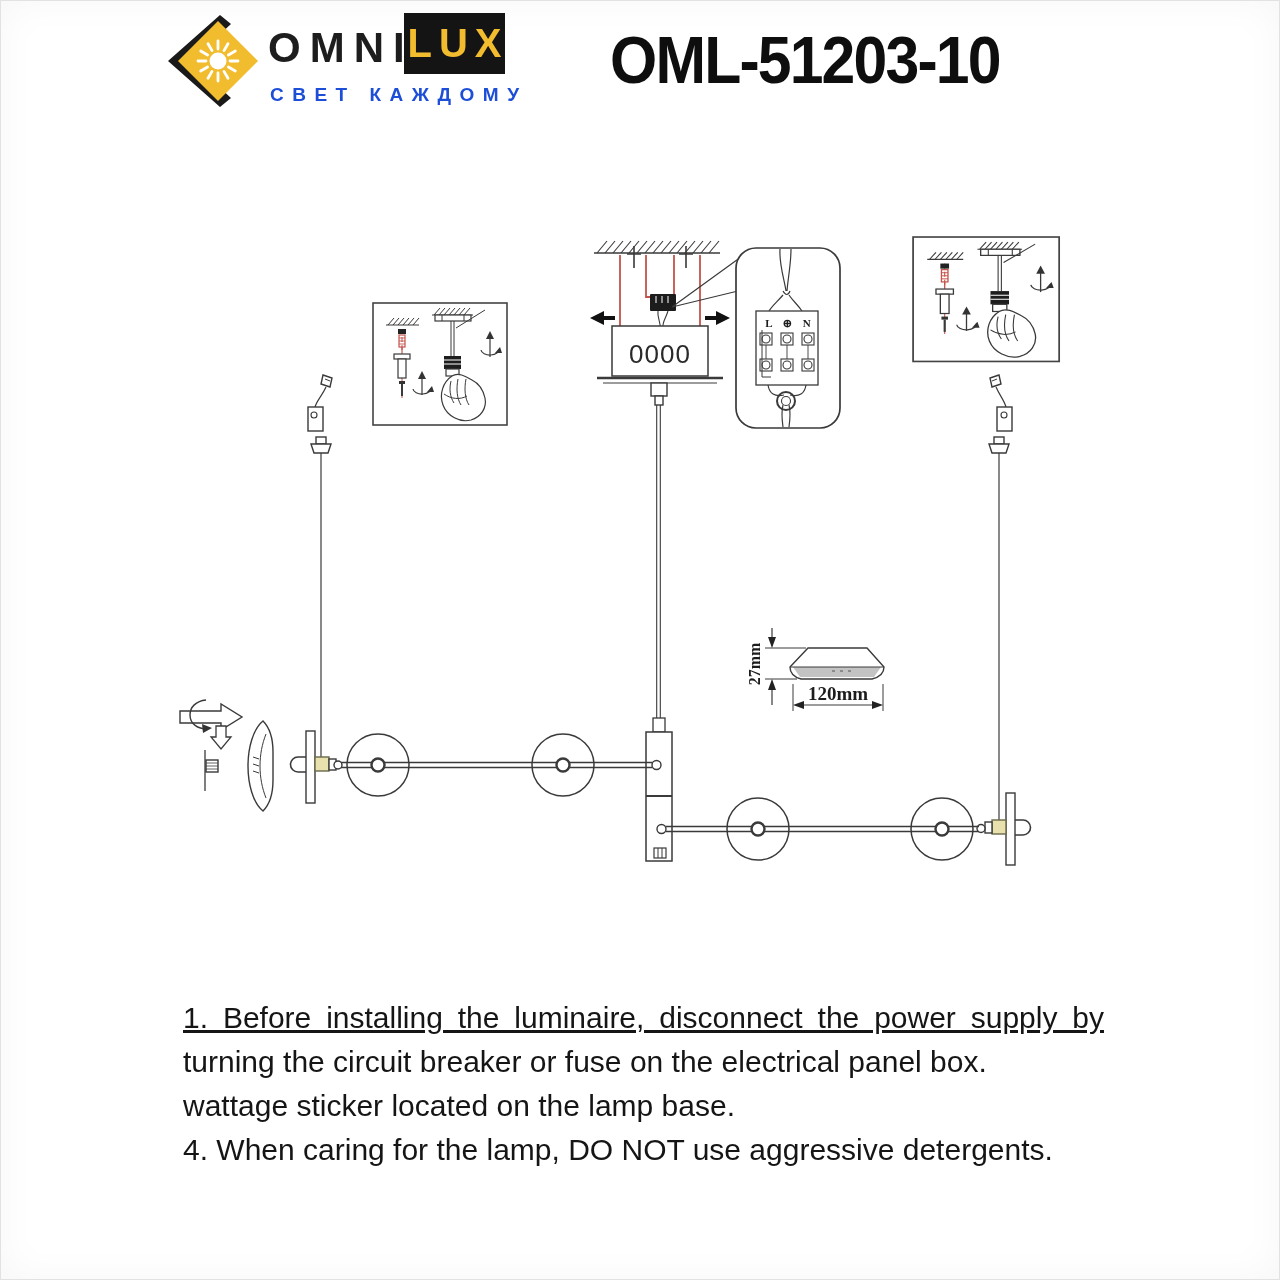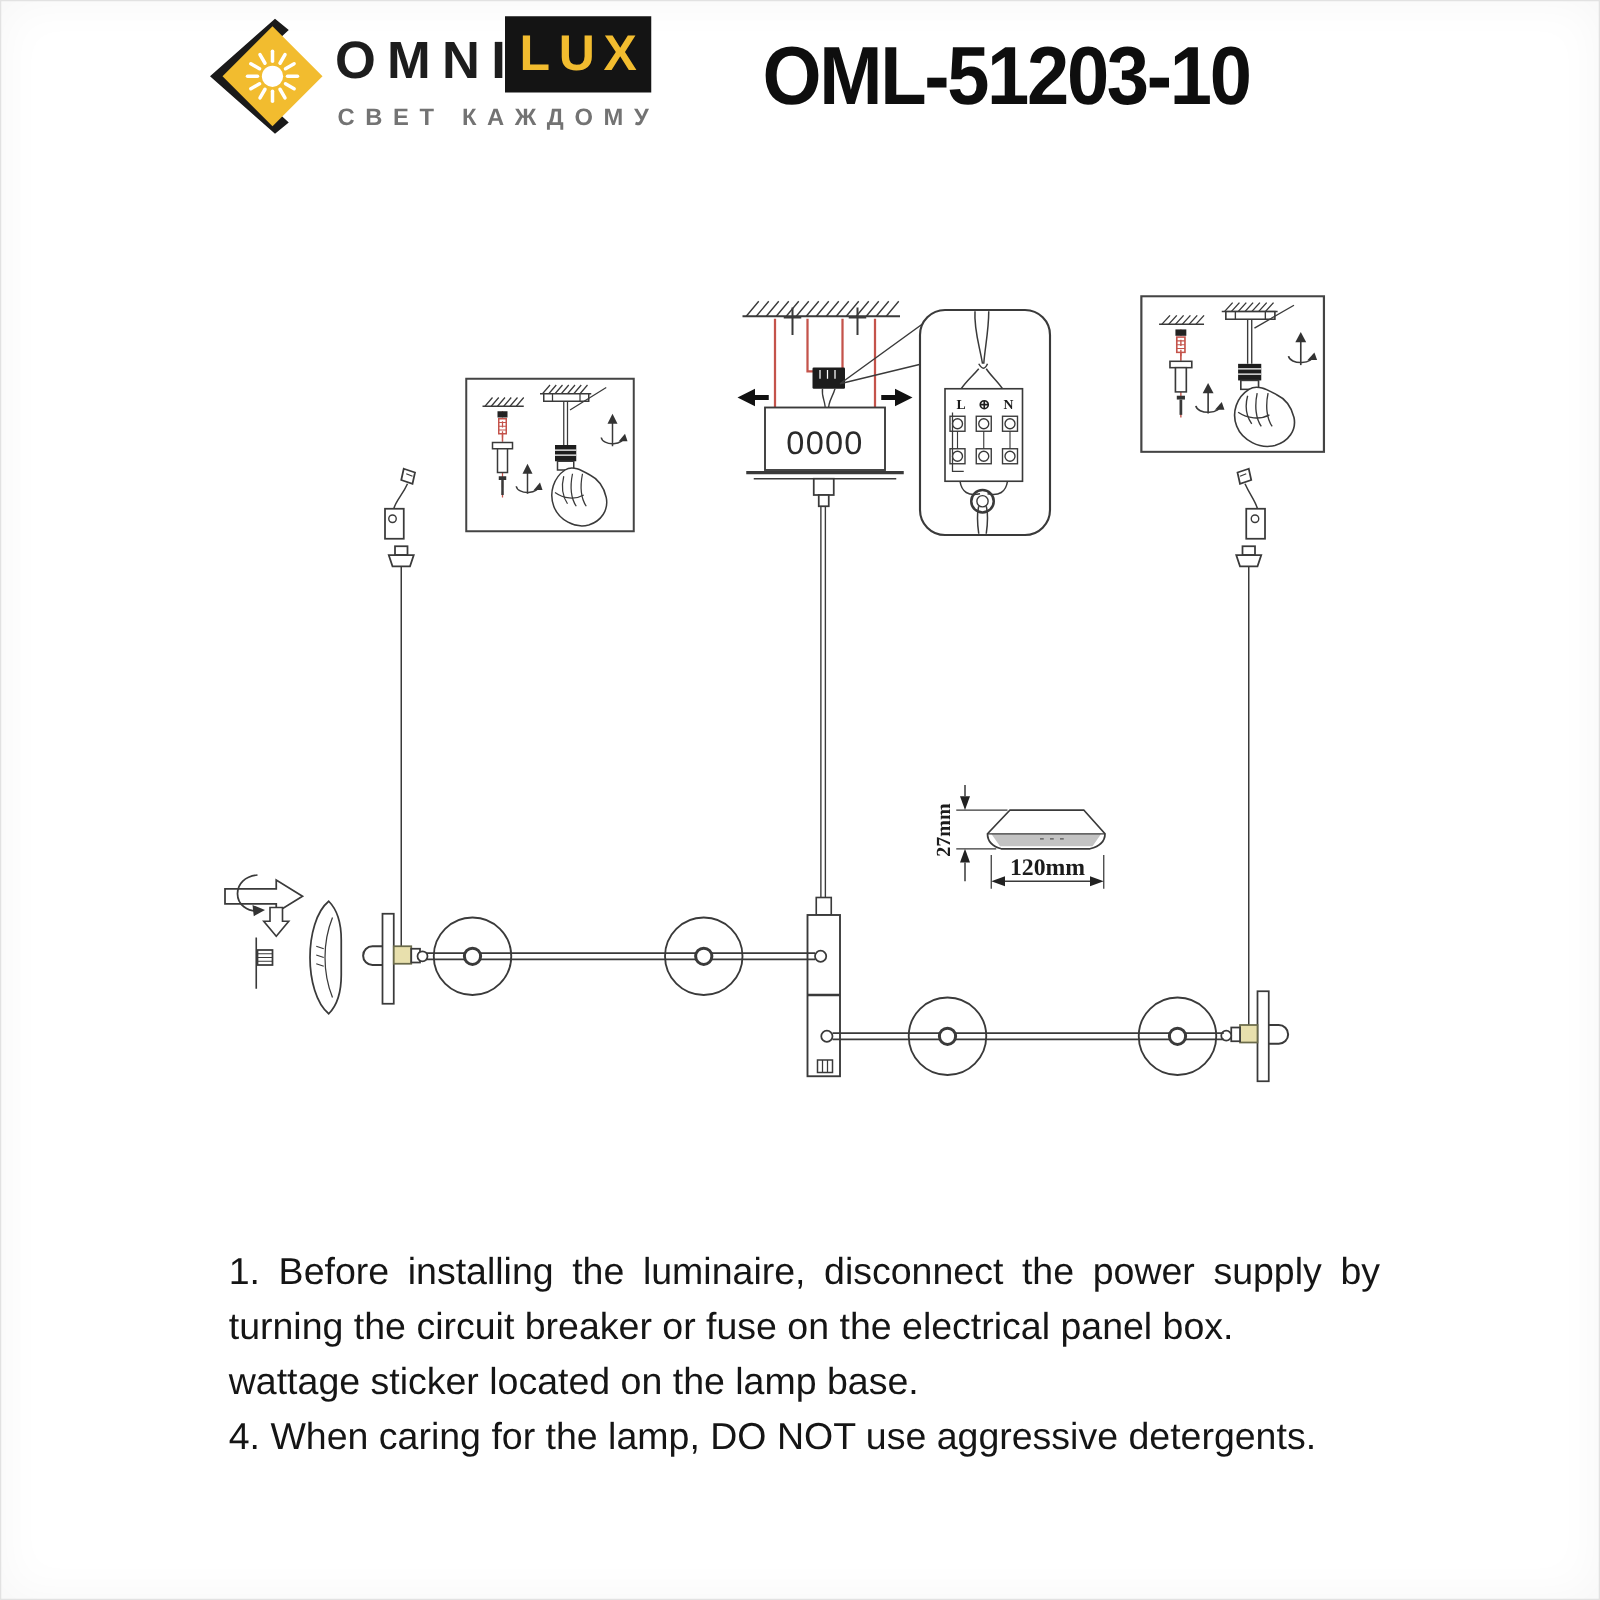--- a/index.html
+++ b/index.html
@@ -9,45 +9,45 @@
     box-shadow: inset 0 0 0 1px #e2e2e2, inset 0 0 40px rgba(0,0,0,.04);
     font-family:"Liberation Sans", sans-serif;
   }
   
   .logo-mark { position:absolute; left:166px; top:14px; }
   .brand-omni {
     position:absolute; left:268px; top:24px;
     font-size:42px; font-weight:700; letter-spacing:9px; color:#1d1d1d; white-space:nowrap;
   }
   .lux-badge {
-    position:absolute; left:404px; top:13px; width:117px; height:61px;
+    position:absolute; left:404px; top:13px; width:101px; height:61px;
     background:#141414; display:flex; align-items:center; justify-content:center;
   }
   .lux-badge span { color:#F2BC2F; font-size:40px; font-weight:700; letter-spacing:7px; padding-left:7px; }
   .tagline {
     position:absolute; left:270px; top:84px;
-    font-size:19px; font-weight:600; letter-spacing:8.5px; color:#737373; white-space:nowrap;
+    font-size:19px; font-weight:600; letter-spacing:8.5px; color:#1d4ed8; white-space:nowrap;
   }
   .model {
     position:absolute; left:610px; top:22px;
     font-size:66px; font-weight:700; letter-spacing:-2px; color:#0e0e0e; white-space:nowrap;
     transform:scaleX(0.92); transform-origin:left top;
   }
   
   .diagram { position:absolute; left:0; top:0; width:1280px; height:1280px; }
   .dim-text { font-family:"Liberation Serif", serif; font-weight:700; fill:#1c1c1c; }
   .holes-text { font-family:"Liberation Sans", sans-serif; fill:#2a2a2a; letter-spacing:1px; }
   .term-text { font-family:"Liberation Serif", serif; font-weight:700; fill:#1c1c1c; letter-spacing:4px; }
   
   .instructions {
     position:absolute; left:183px; top:996px; width:921px;
     font-size:30px; line-height:44px; color:#151515;
   }
   .instructions div { margin:0; }
-  .jl { text-align:justify; text-align-last:justify; }
+  .jl { text-align:justify; text-align-last:justify;text-decoration:underline; }
 </style>
 </head>
 <body>
 
 <div class="page">
 
   <svg class="logo-mark" width="94" height="94" viewBox="0 0 94 94">
     <polygon points="54,1 2,47 54,93 65,84 25,47 65,10" fill="#1a1a1a"></polygon>
     <polygon points="52,7 92,47 52,87 12,47" fill="#F2BC2F"></polygon>
     <g stroke="#ffffff" stroke-width="2.8" stroke-linecap="round">

